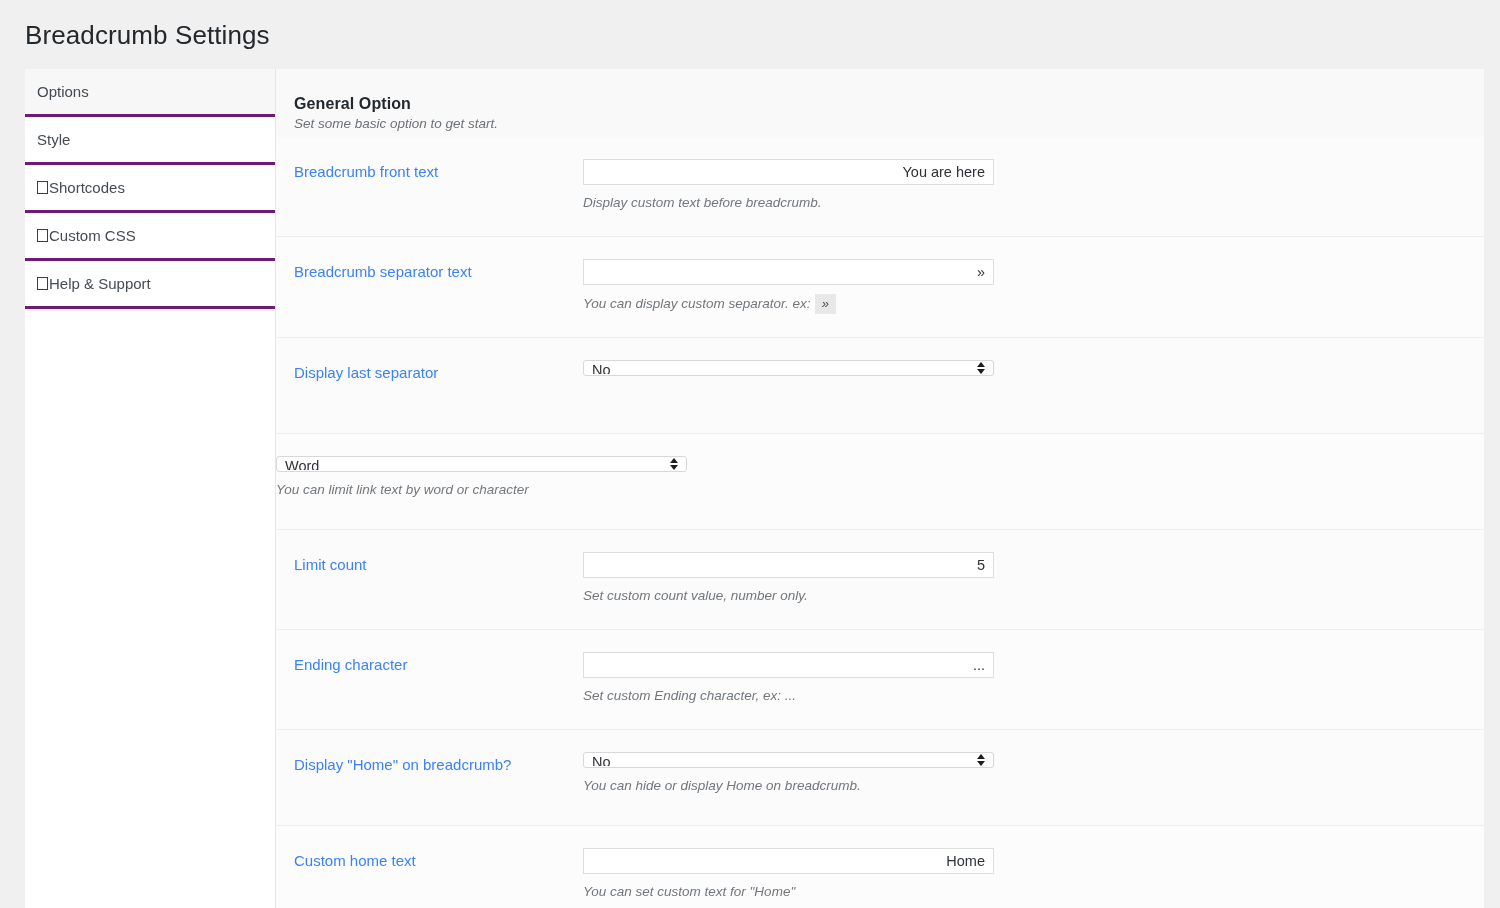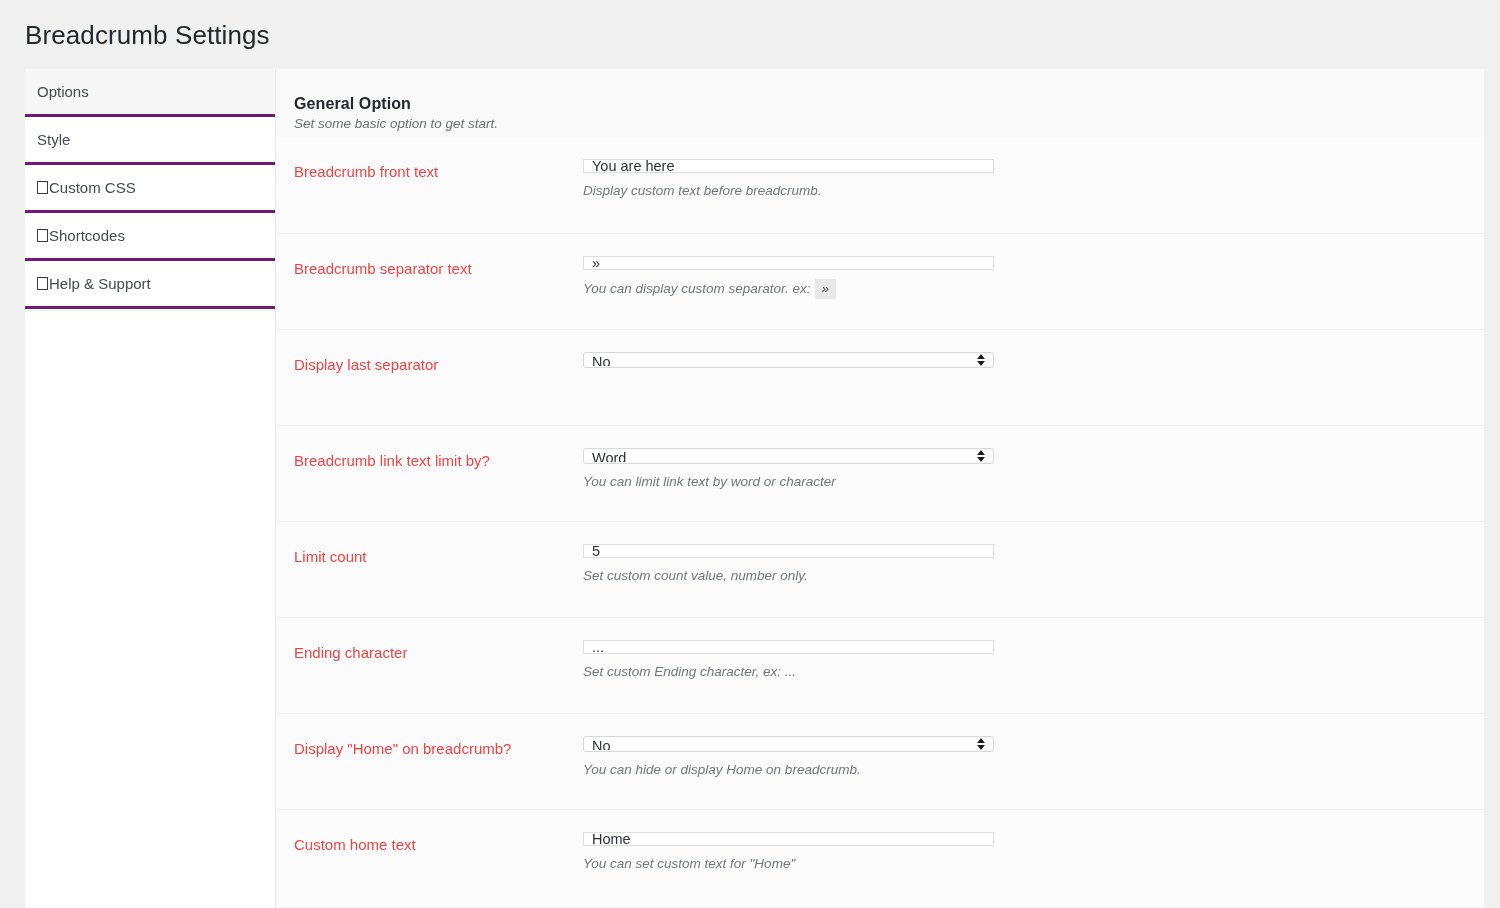--- a/index.html
+++ b/index.html
@@ -113,42 +113,43 @@
   }
   .field-row.stripe-white {
     background: #fcfcfc;
   }
   .field-label {
     width: 307px;
     flex: 0 0 307px;
     padding: 3px 12px 0 18px;
     box-sizing: border-box;
     font-size: 15px;
-    color: #ef4444;
+    color: #3b82f6;
     line-height: 1.35;
   }
   .field-control {
     flex: 1 1 auto;
     padding-right: 18px;
   }
 
   
   .text-input {
     display: block;
     width: 411px;
-    height: 14px;
+    height: 26px;
     padding: 1px 8px;
     font-family: "Liberation Sans", sans-serif;
     font-size: 14.5px;
     color: #2f3337;
     background: #ffffff;
     border: 1px solid #dedede;
     border-radius: 0;
     box-sizing: border-box;
     outline: none;
+    text-align: right;
   }
   .select-wrap {
     position: relative;
     width: 411px;
   }
   .select-input {
     display: block;
     width: 411px;
     height: 16px;
     padding: 1px 26px 1px 8px;
@@ -212,25 +213,25 @@
 
   <nav class="sidebar" id="sidebar">
       <div class="sidebar-item active">
         <span>Options</span>
       </div>
       <div class="sidebar-item">
         <span>Style</span>
       </div>
       <div class="sidebar-item">
         <span class="tofu"></span>
-        <span>Custom CSS</span>
+        <span>Shortcodes</span>
       </div>
       <div class="sidebar-item">
         <span class="tofu"></span>
-        <span>Shortcodes</span>
+        <span>Custom CSS</span>
       </div>
       <div class="sidebar-item">
         <span class="tofu"></span>
         <span>Help &amp; Support</span>
       </div>
       <div class="sidebar-tail"></div>
     </nav>
 
   <main class="content">
     <div class="section-head">
@@ -258,21 +259,20 @@
             <div class="select-wrap">
               <select class="select-input"><option>Yes</option><option selected="">No</option></select>
               <span class="select-arrows">
                 <span class="arrow-up"></span>
                 <span class="arrow-down"></span>
               </span>
             </div>
           </div>
         </div>
         <div class="field-row stripe-white">
-          <div class="field-label">Breadcrumb link text limit by?</div>
           <div class="field-control">
             <div class="select-wrap">
               <select class="select-input"><option>Word</option><option>Character</option></select>
               <span class="select-arrows">
                 <span class="arrow-up"></span>
                 <span class="arrow-down"></span>
               </span>
             </div>
             <p class="field-desc"><span>You can limit link text by word or character</span></p>
           </div>

